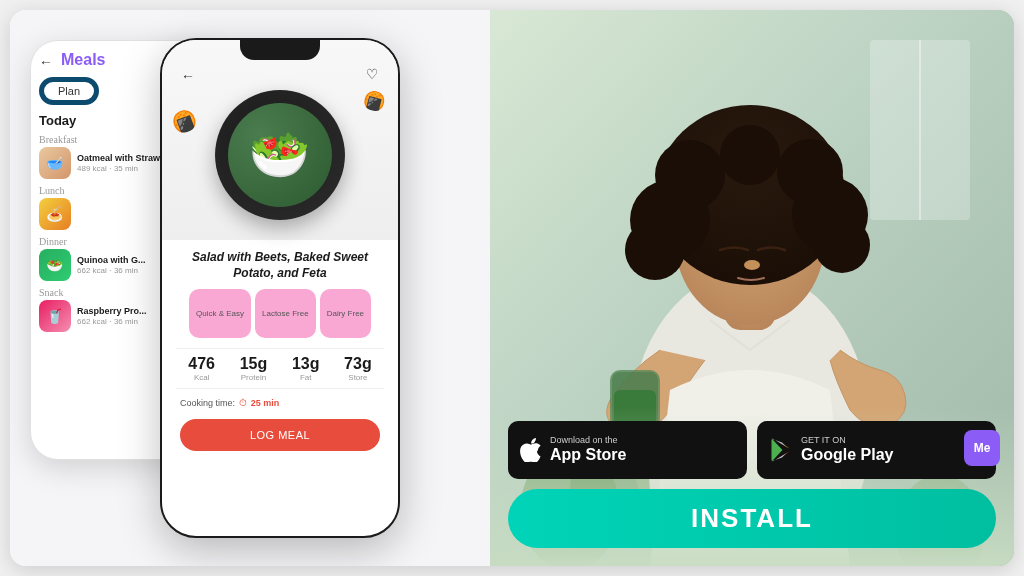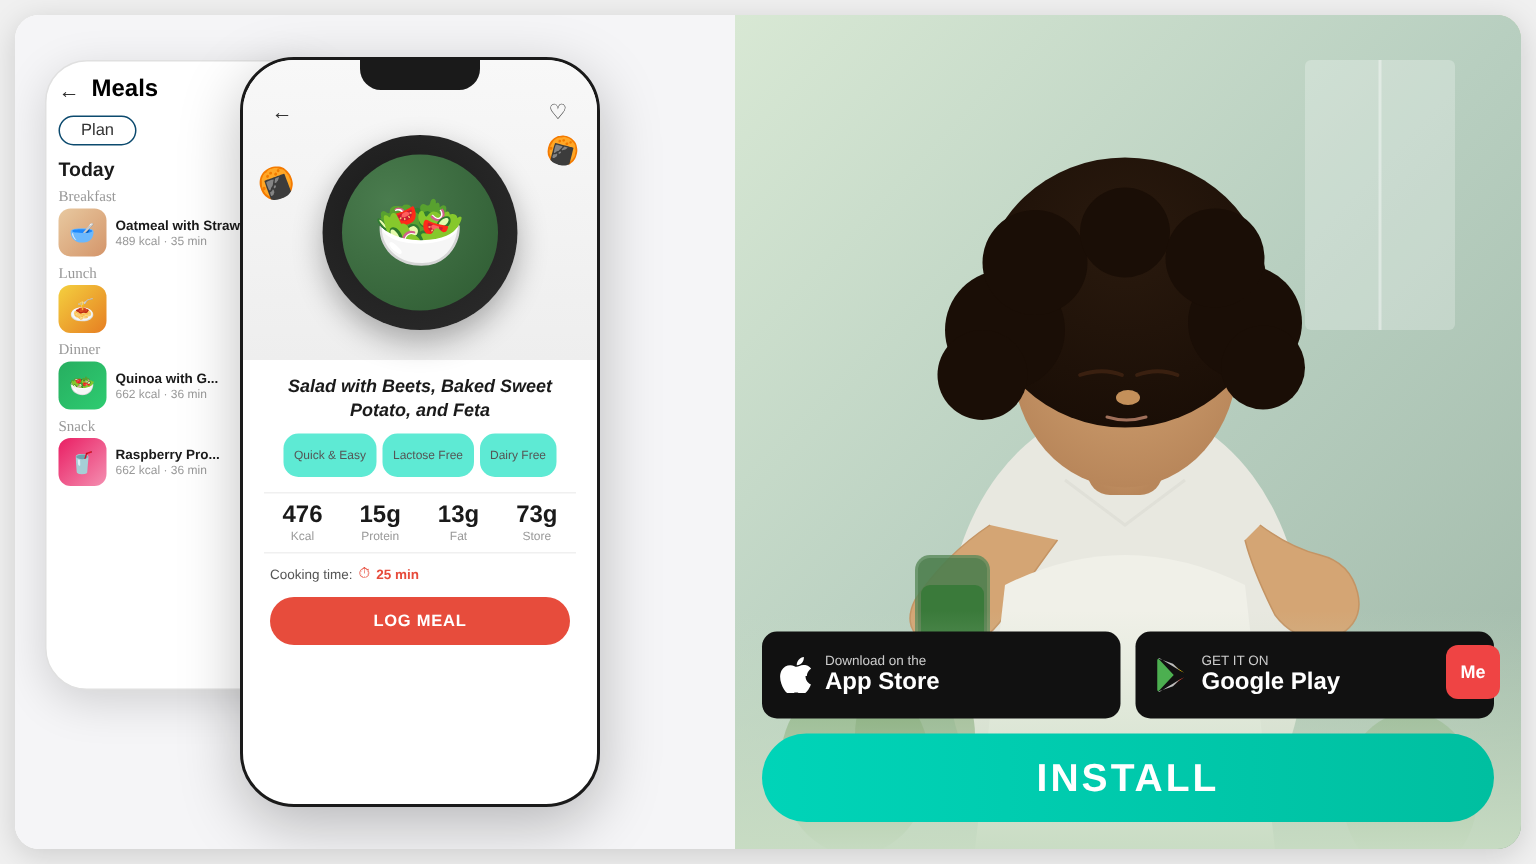--- a/index.html
+++ b/index.html
@@ -61,26 +61,26 @@
 
     .back-arrow {
       font-size: 14px;
       color: #333;
       margin-right: 8px;
     }
 
     .meals-title {
       font-size: 16px;
       font-weight: 700;
-      color: #000000;
+      color: #8b5cf6;
     }
 
     .plan-btn {
       display: inline-block;
-      border: 1px solid #0c4a6e;
+      border: 5px solid #0c4a6e;
       border-radius: 14px;
       padding: 3px 14px;
       font-size: 11px;
       color: #333;
       margin-bottom: 8px;
     }
 
     .today-label {
       font-size: 13px;
       font-weight: 700;
@@ -266,23 +266,23 @@
 
     .recipe-tags {
       display: flex;
       gap: 4px;
       justify-content: center;
       margin-bottom: 10px;
       flex-wrap: wrap;
     }
 
     .tag {
-      background: #5eead4;
+      background: #f9a8d4;
       border-radius: 10px;
-      padding: 10px 7px;
+      padding: 20px 7px;
       font-size: 8px;
       color: #555;
     }
 
     .nutrition-row {
       display: flex;
       justify-content: space-around;
       margin-bottom: 8px;
       padding: 6px 0;
       border-top: 1px solid #f0f0f0;
@@ -326,21 +326,21 @@
 
     .log-meal-btn {
       width: calc(100% - 8px);
       margin: 0 4px;
       padding: 10px;
       background: #e74c3c;
       border: none;
       border-radius: 22px;
       color: white;
       font-size: 11px;
-      font-weight: 700;
+      font-weight: 400;
       cursor: pointer;
       letter-spacing: 0.5px;
     }
 
     
     .right-side {
       flex: 1;
       position: relative;
       background: #c8d8c0;
       overflow: hidden;
@@ -435,21 +435,21 @@
       flex-shrink: 0;
     }
 
     
     .me-badge {
       position: absolute;
       bottom: 100px;
       right: 14px;
       width: 36px;
       height: 36px;
-      background: #ef4444;
+      background: #8b5cf6;
       border-radius: 8px;
       display: flex;
       align-items: center;
       justify-content: center;
       color: white;
       font-size: 12px;
       font-weight: 600;
     }
   </style>
 </head>

